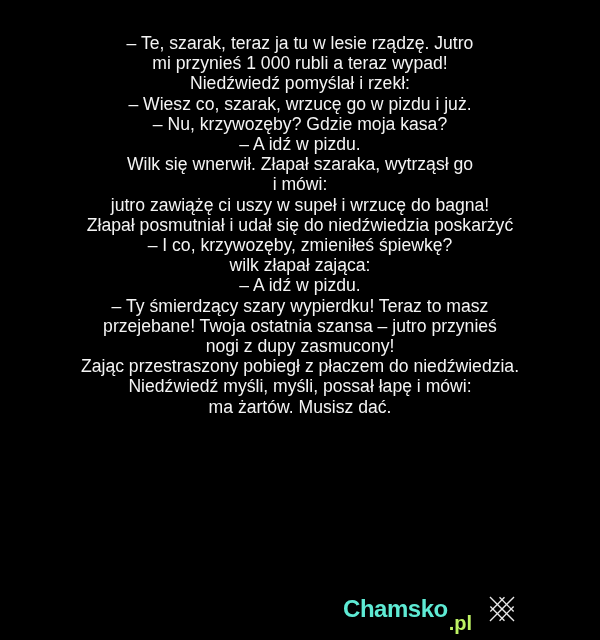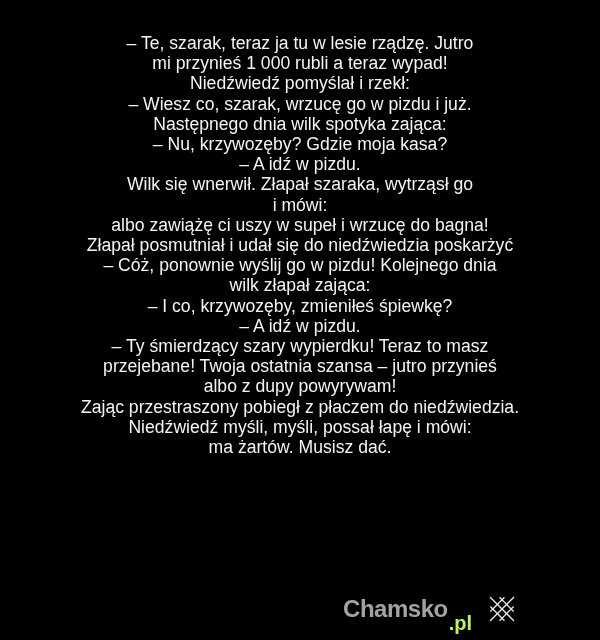--- a/index.html
+++ b/index.html
@@ -29,21 +29,21 @@
     white-space: nowrap;
   }
   .footer {
     position: absolute;
     right: 4px;
     bottom: 6px;
     display: flex;
     align-items: center;
   }
   .brand {
-    color: #a3a3a3;
+    color: #5eead4;
     font-size: 24px;
     font-weight: bold;
     letter-spacing: -0.5px;
     line-height: 1;
   }
   .brand-suffix {
     color: #bef264;
     font-size: 20px;
     font-weight: bold;
     align-self: flex-end;
@@ -59,34 +59,32 @@
 </head>
 <body>
 
 <div class="meme">
 
   <div class="story">
     <div class="story-line">– Te, szarak, teraz ja tu w lesie rządzę. Jutro</div>
     <div class="story-line">mi przynieś 1 000 rubli a teraz wypad!</div>
     <div class="story-line">Niedźwiedź pomyślał i rzekł:</div>
     <div class="story-line">– Wiesz co, szarak, wrzucę go w pizdu i już.</div>
-    <div class="story-line">Następnego dnia wilk spotyka zająca:</div>
     <div class="story-line">– Nu, krzywozęby? Gdzie moja kasa?</div>
     <div class="story-line">– A idź w pizdu.</div>
     <div class="story-line">Wilk się wnerwił. Złapał szaraka, wytrząsł go</div>
     <div class="story-line">i mówi:</div>
-    <div class="story-line">albo zawiążę ci uszy w supeł i wrzucę do bagna!</div>
+    <div class="story-line">jutro zawiążę ci uszy w supeł i wrzucę do bagna!</div>
     <div class="story-line">Złapał posmutniał i udał się do niedźwiedzia poskarżyć</div>
-    <div class="story-line">– Cóż, ponownie wyślij go w pizdu! Kolejnego dnia</div>
+    <div class="story-line">– I co, krzywozęby, zmieniłeś śpiewkę?</div>
     <div class="story-line">wilk złapał zająca:</div>
-    <div class="story-line">– I co, krzywozęby, zmieniłeś śpiewkę?</div>
     <div class="story-line">– A idź w pizdu.</div>
     <div class="story-line">– Ty śmierdzący szary wypierdku! Teraz to masz</div>
     <div class="story-line">przejebane! Twoja ostatnia szansa – jutro przynieś</div>
-    <div class="story-line">albo z dupy powyrywam!</div>
+    <div class="story-line">nogi z dupy zasmucony!</div>
     <div class="story-line">Zając przestraszony pobiegł z płaczem do niedźwiedzia.</div>
     <div class="story-line">Niedźwiedź myśli, myśli, possał łapę i mówi:</div>
     <div class="story-line">ma żartów. Musisz dać.</div>
   </div>
 
   <div class="footer">
     <span class="brand">Chamsko</span>
     <span class="brand-suffix">.pl</span>
     <svg class="logo" width="44" height="50" viewBox="0 0 44 50" overflow="visible">
       <g transform="translate(22,25) rotate(45)" stroke="#e9e9e9" stroke-width="1.3" fill="none">

